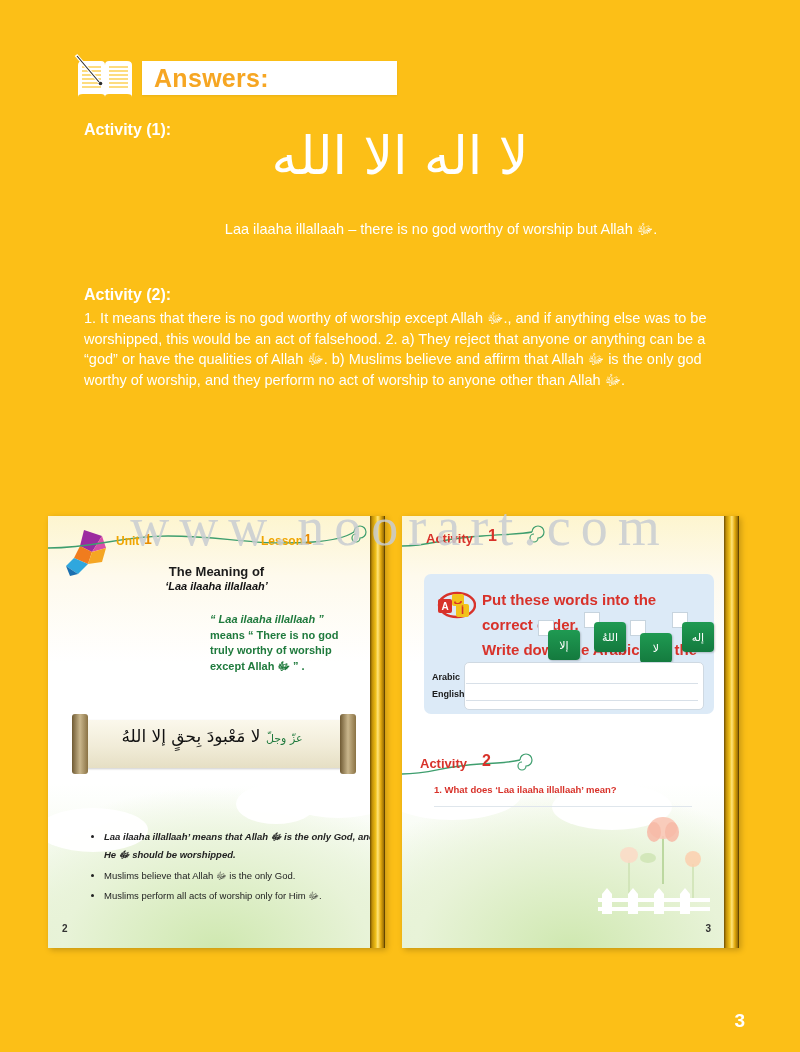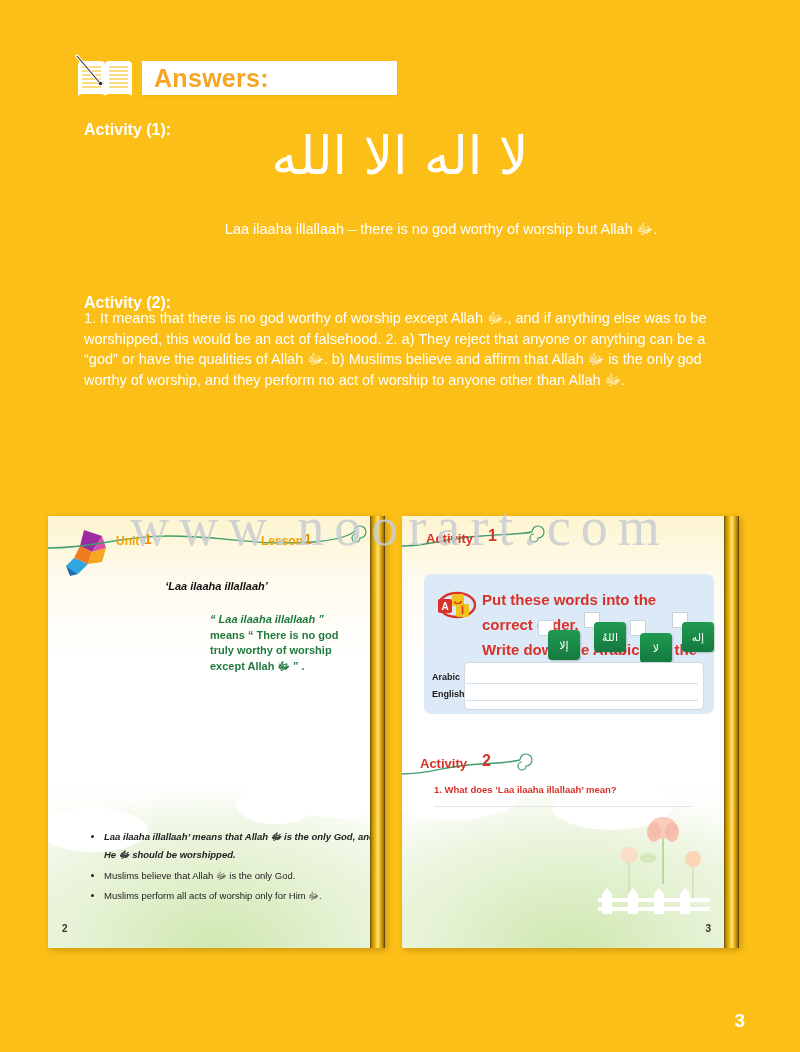--- a/index.html
+++ b/index.html
@@ -24,21 +24,21 @@
   .answers-bar span{
     color:#F6A623;font-size:25px;font-weight:bold;
     letter-spacing:.3px;padding-left:12px;
   }
 
   
   .act-title{
     position:absolute;color:#ffffff;font-weight:bold;font-size:16px;
   }
   #act1-title{left:84px;top:121px;}
-  #act2-title{left:84px;top:286px;margin-top:8px;}
+  #act2-title{left:84px;top:286px;}
 
   .arabic-big{
     position:absolute;left:0;top:124px;width:800px;text-align:center;
     color:#ffffff;font-size:52px;line-height:1.25;
     font-family:"DejaVu Sans", sans-serif;direction:rtl;
   }
   .arabic-caption{
     position:absolute;left:0;top:220px;width:800px;text-align:center;
     color:#ffffff;font-size:14.5px;margin-left:41px;
   }
@@ -256,30 +256,40 @@
 
   <svg class="swoosh" width="337" height="42" viewBox="0 0 337 42">
     <path d="M0 32 C50 32 70 20 120 20 C180 20 200 30 265 26 C290 24 300 20 306 16" stroke="#3E9E6E" stroke-width="1.3" fill="none"></path>
     <path d="M306 16 a6 6 0 1 1 6 6 a4 4 0 1 1 -4 -4" stroke="#3E9E6E" stroke-width="1.2" fill="none"></path>
   </svg>
   <div class="unit-label" style="left:68px;top:18px;">Unit</div>
   <div class="unit-num" style="left:96px;top:15px;">1</div>
   <div class="unit-label" style="left:213px;top:18px;">Lesson</div>
   <div class="unit-num" style="left:256px;top:15px;">1</div>
 
+  <div class="meaning-of" style="top:48px;">The Meaning of</div>
   <div class="meaning-title" style="top:64px;">‘Laa ilaaha illallaah’</div>
 
 
   <div class="quote-green">
     <div class="it">“ Laa ilaaha illallaah ”</div>
     <div>means “ There is no god</div>
     <div>truly worthy of worship</div>
     <div>except Allah ﷻ ” .</div>
   </div>
 
+  <div class="scroll">
+    <div class="scroll-paper"></div>
+    <div class="scroll-rod" style="left:10px;"></div>
+    <div class="scroll-rod" style="left:278px;"></div>
+    <div class="scroll-arabic">
+      <span class="sc-green">عزّ وجلّ</span>
+      <span>لا مَعْبودَ بِحقٍ إلا اللهُ</span>
+    </div>
+  </div>
 
   <ul class="bullets">
     <li><span class="it-b">Laa ilaaha illallaah’ means that Allah ﷻ is the only God, and only He ﷻ should be worshipped.</span></li>
     <li>Muslims believe that Allah ﷻ is the only God.</li>
     <li>Muslims perform all acts of worship only for Him ﷻ.</li>
   </ul>
 
   <div class="pagenum" style="left:14px;">2</div>
   <div class="spine"></div>
 </div>

